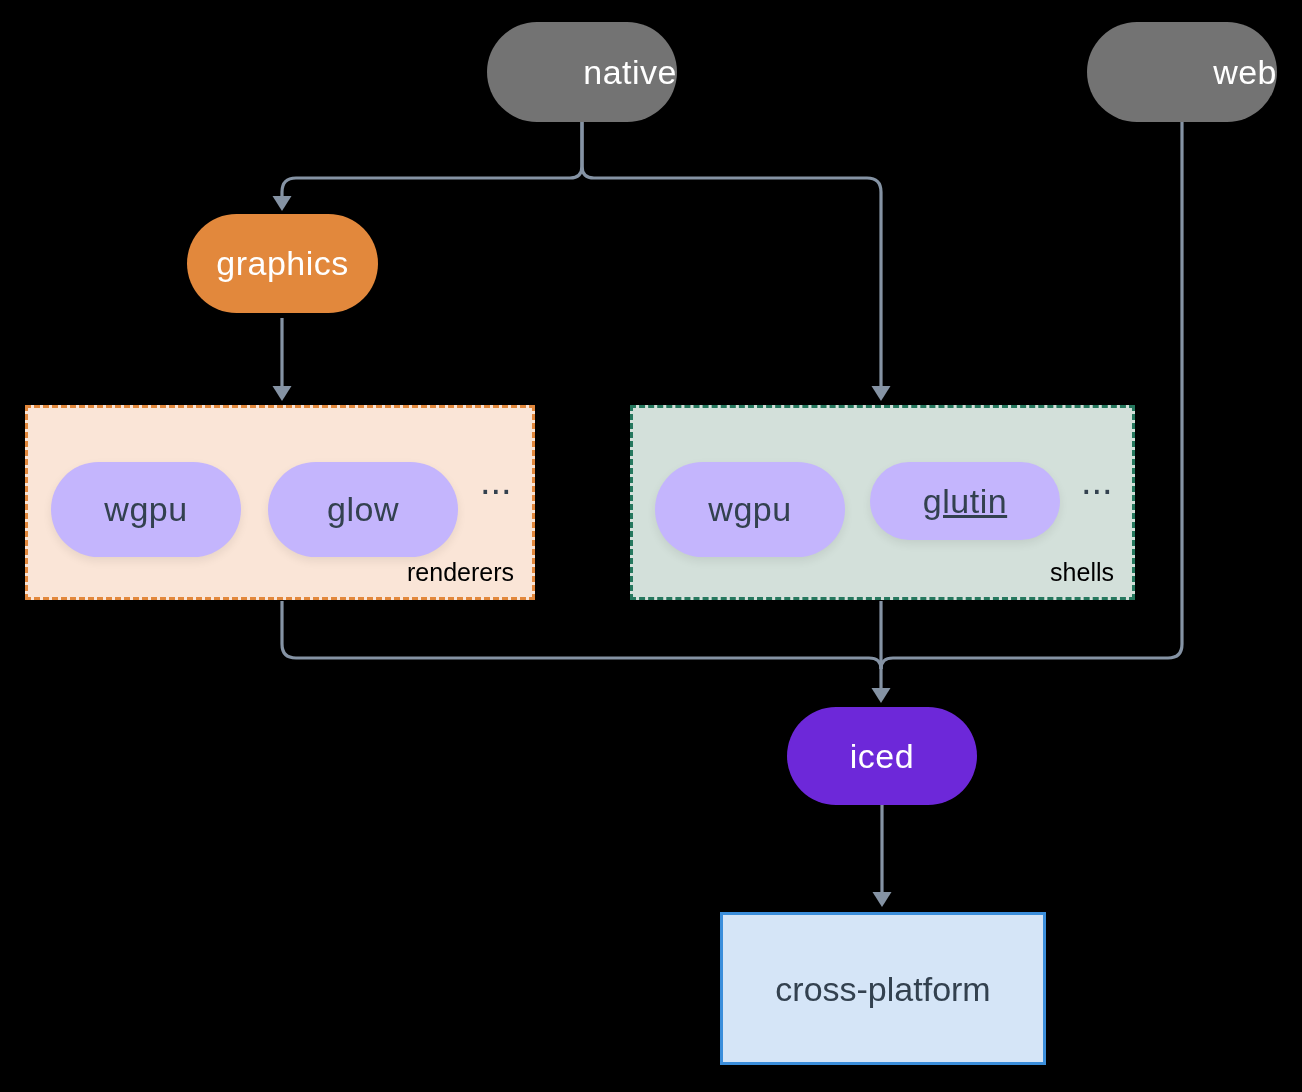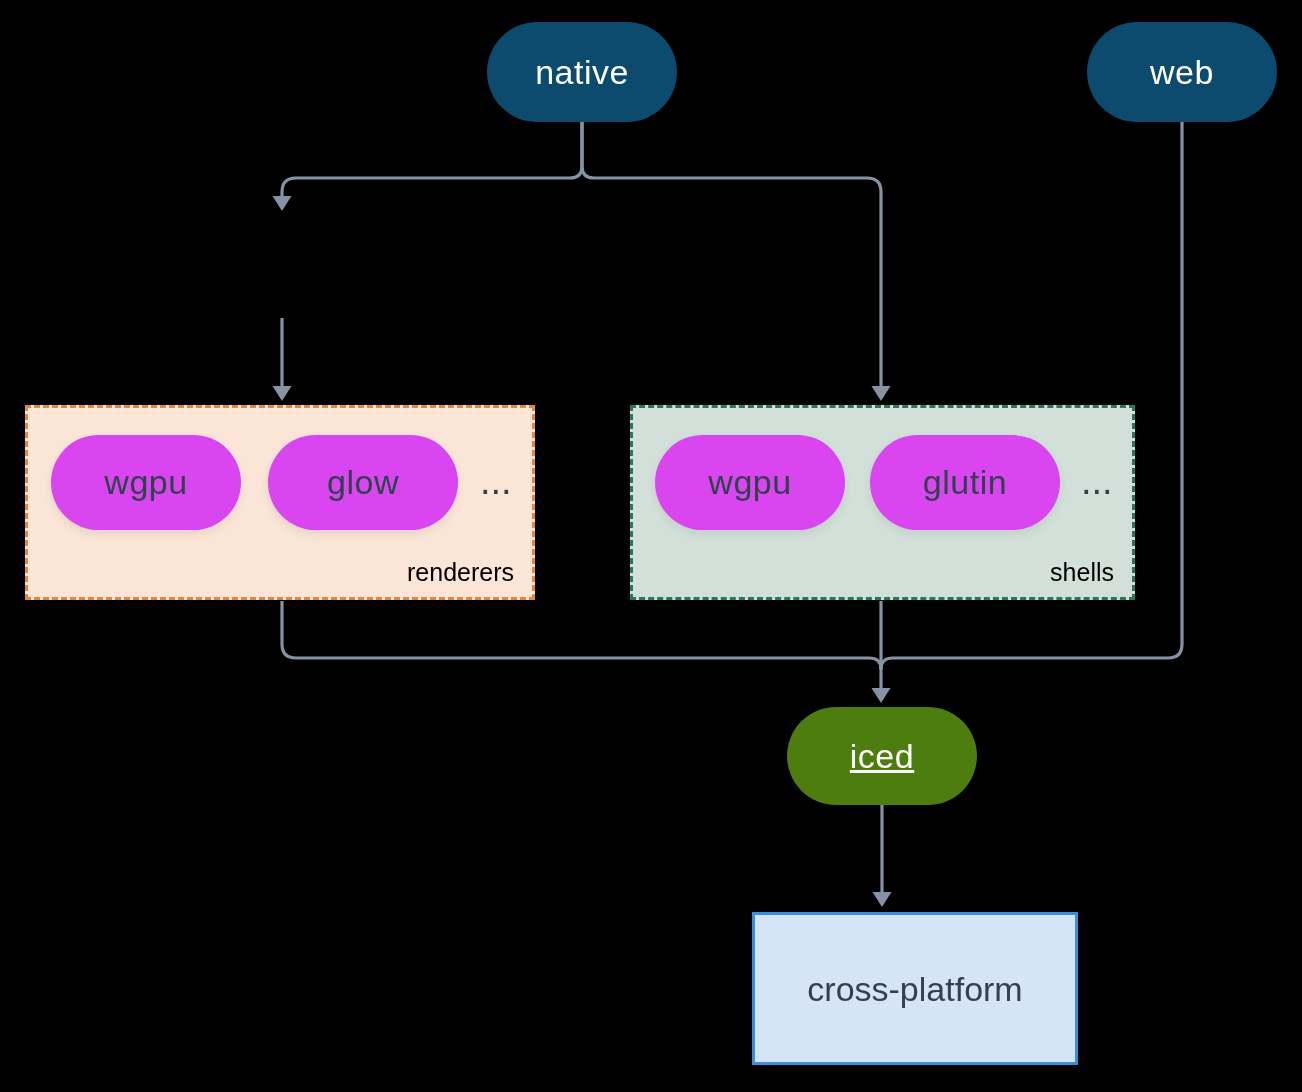--- a/index.html
+++ b/index.html
@@ -24,27 +24,28 @@
   .pill {
     position: absolute;
     border-radius: 999px;
     display: flex;
     align-items: center;
     justify-content: center;
     font-size: 34px;
     letter-spacing: 0.5px;
   }
   .pill.dark { color: #ffffff; }
-  .pill.purple { background: #0c4a6e; }
+  .pill.purple { background: #737373; justify-content: flex-end; }
   .pill.orange { background: #E2883C; }
-  .pill.blue   { background: #4d7c0f; text-decoration: underline; }
+  .pill.blue   { background: #6d28d9; }
   .pill.white  {
-    background: #d946ef;
+    background: #c4b5fd;
     color: #33414F;
     box-shadow: 0 4px 10px rgba(0,0,0,0.08);
+    margin-top: 27px;
   }
   .groupbox {
     position: absolute;
     box-sizing: border-box;
     width: 510px;
     height: 195px;
   }
   .groupbox.renderers {
     background: #FAE5D7;
     border: 3px dashed #E2883C;
@@ -76,21 +77,20 @@
     background: #D5E5F7;
     border: 3px solid #3B8EDB;
     display: flex;
     flex-direction: column;
     align-items: center;
     justify-content: center;
     color: #33414F;
     font-size: 34px;
     line-height: 48px;
     text-align: center;
-    margin-left: 32px;
   }
 </style>
 </head>
 <body>
 
 <div id="canvas">
 
   <svg class="wires" viewBox="0 0 1302 1092" fill="none" stroke="#8593A4" stroke-width="3.2">
 
     <path d="M 582 122 L 582 166 Q 582 178 570 178 L 296 178 Q 282 178 282 192 L 282 197"></path>
@@ -117,37 +117,40 @@
   </svg>
 
   <div class="pill dark purple" style="left:487px; top:22px; width:190px; height:100px;">
     <span>native</span>
   </div>
 
   <div class="pill dark purple" style="left:1087px; top:22px; width:190px; height:100px;">
     <span>web</span>
   </div>
 
+  <div class="pill dark orange" style="left:187px; top:214px; width:191px; height:99px;">
+    <span>graphics</span>
+  </div>
 
   <div class="groupbox renderers" style="left:25px; top:405px;">
     <div class="pill white" style="left:23px; top:27px; width:190px; height:95px;">
       <span>wgpu</span>
     </div>
     <div class="pill white" style="left:240px; top:27px; width:190px; height:95px;">
       <span>glow</span>
     </div>
     <span class="more" style="left:452px;">...</span>
     <span class="corner-label">renderers</span>
   </div>
 
   <div class="groupbox shells" style="left:630px; top:405px; width:505px;">
     <div class="pill white" style="left:22px; top:27px; width:190px; height:95px;">
       <span>wgpu</span>
     </div>
-    <div class="pill white" style="left:237px; top:27px; width:190px; height:95px;">
+    <div class="pill white" style="left:237px; top:27px; width:190px; height:78px;text-decoration:underline;">
       <span>glutin</span>
     </div>
     <span class="more" style="left:448px;">...</span>
     <span class="corner-label">shells</span>
   </div>
 
   <div class="pill dark blue" style="left:787px; top:707px; width:190px; height:98px;">
     <span>iced</span>
   </div>
 

